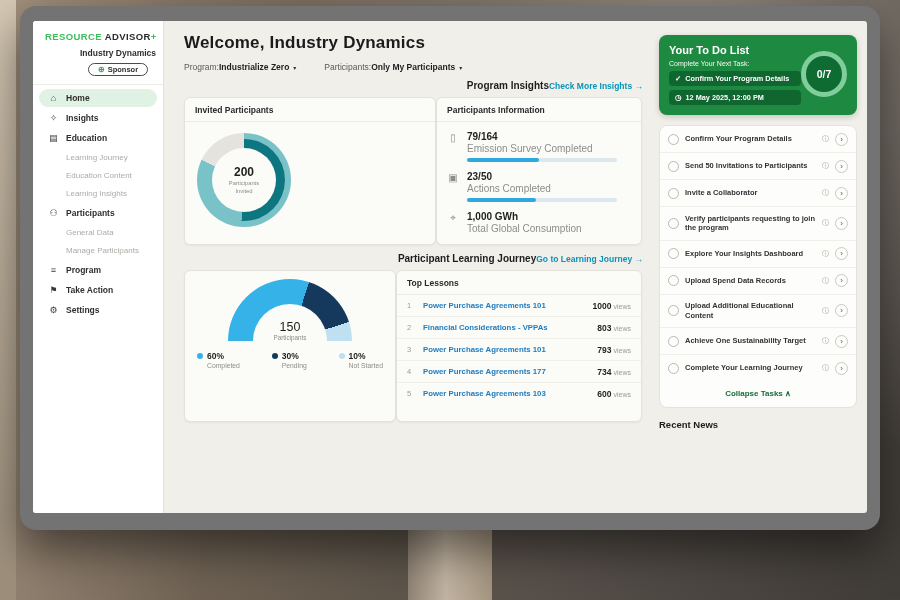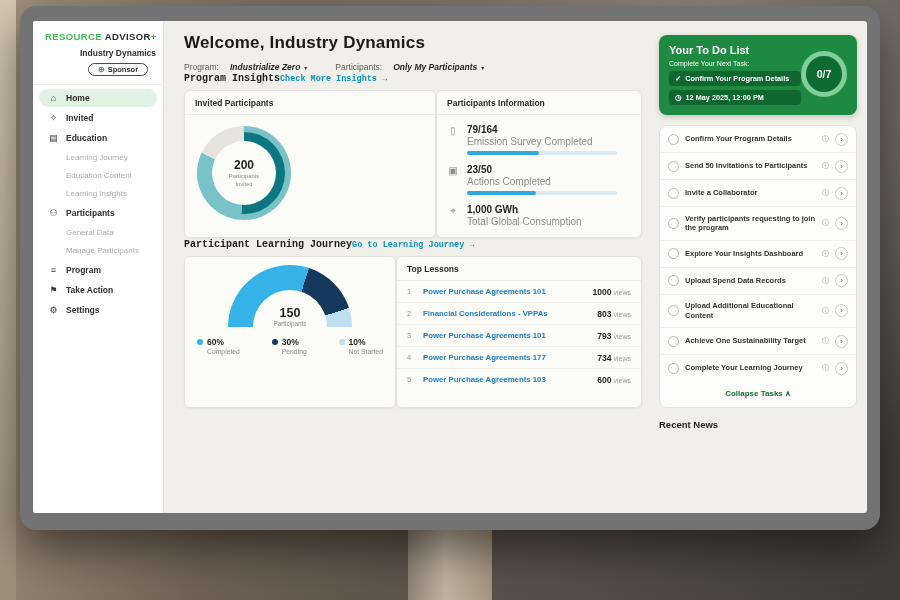--- a/index.html
+++ b/index.html
@@ -35,23 +35,23 @@
     font-size:8.5px; font-weight:bold; color:#2f2f2f; border-radius:12px; cursor:pointer; }
   .nav-item.active { background:#DFF2E3; }
   .nav-item .nicon { width:11px; font-size:9px; color:#3a3a3a; text-align:center; font-weight:normal; }
   .nav-sub { padding:4px 8px 4px 27px; margin:1px 6px; font-size:8px; color:#ACABA6; cursor:pointer; }
 
   
   .main { flex:1; min-width:0; padding:12px 10px 0 20px; }
   .welcome { font-size:17px; font-weight:bold; color:#1b1b1b; letter-spacing:.2px; }
   .filters { display:flex; gap:28px; margin-top:9px; font-size:8.5px; color:#5a5a56; align-items:center; }
   .filter { cursor:pointer; }
-  .filter b { color:#1f1f1f; margin-left:11px;font-style:italic; }
+  .filter b { color:#1f1f1f; margin-left:0; }
   .caret { font-size:6px; margin-left:4px; color:#333; }
-  .section-row { display:flex; justify-content:flex-start; align-items:center; margin-top:1px; margin-bottom:6px; padding-right:2px;font-family:Liberation Mono, monospace; }
+  .section-row { display:flex; justify-content:flex-end; align-items:center; margin-top:8px; margin-bottom:6px; padding-right:2px; }
   .section-title { font-size:10px; font-weight:bold; color:#1d1d1d; }
   .section-link { font-size:8.5px; font-weight:bold; color:#0B93B8; cursor:pointer; }
   .cards { display:flex; }
   .card { background:#FBFBF8; border:1px solid #E3E2DC; border-radius:6px; box-shadow:0 1px 2px rgba(0,0,0,.05); }
   .card-title { font-size:8.5px; font-weight:bold; color:#2a2a2a; padding:7px 10px 6px; border-bottom:1px solid #ECEBE5; }
   .card.invited { width:252px; height:148px; }
   .card.pinfo   { width:206px; height:148px; }
   .card.edu     { width:212px; height:152px; }
   .card.lessons { width:246px; height:152px; }
 
@@ -80,21 +80,21 @@
   .plab { font-size:10px; color:#8d8d88; margin-top:1px; }
   .pbar { height:4px; width:150px; background:#DCE7EE; border-radius:2px; margin-top:4px; position:relative; }
   .pbar-fill { position:absolute; left:0; top:0; bottom:0; border-radius:2px; background:#2FA8DE; }
 
   
   .gauge-wrap { position:relative; width:124px; height:62px; margin:8px auto 0; }
   .gauge-arc { position:absolute; inset:0; border-radius:124px 124px 0 0; }
   .gauge-hole { position:absolute; left:25px; right:25px; bottom:0; height:37px;
     background:#FBFBF8; border-radius:80px 80px 0 0; }
   .gauge-center { position:absolute; left:0; right:0; bottom:0; text-align:center; }
-  .gauge-val { font-size:12.5px; font-weight:bold; color:#1f1f1f; }
+  .gauge-val { font-size:12.5px; font-weight:normal; color:#1f1f1f; }
   .gauge-lab { font-size:6.3px; color:#8d8d88; }
   .gleg { display:flex; justify-content:space-between; padding:10px 12px 0; }
   .gleg-item { display:flex; gap:4px; align-items:flex-start; }
   .gdot { width:6px; height:6px; border-radius:50%; margin-top:2px; flex-shrink:0; }
   .gpct { font-size:8.5px; font-weight:bold; color:#1f1f1f; }
   .glab { font-size:6.8px; color:#8d8d88; margin-top:1px; }
 
   
   .lrow { display:flex; align-items:center; gap:8px; padding:5.5px 10px; border-bottom:1px solid #F0EFE9; }
   .lrow:last-child { border-bottom:none; }
@@ -148,21 +148,21 @@
       </div>
     </div>
     <div class="side-div"></div>
 
     <div class="nav-item active">
       <span class="nicon">⌂</span>
       <span>Home</span>
     </div>
     <div class="nav-item">
       <span class="nicon">✧</span>
-      <span>Invited</span>
+      <span>Insights</span>
     </div>
     <div class="nav-item">
       <span class="nicon">▤</span>
       <span>Education</span>
     </div>
     <div class="nav-sub">Learning Journey</div>
     <div class="nav-sub">Education Content</div>
     <div class="nav-sub">Learning Insights</div>
     <div class="nav-item">
       <span class="nicon">⚇</span>

